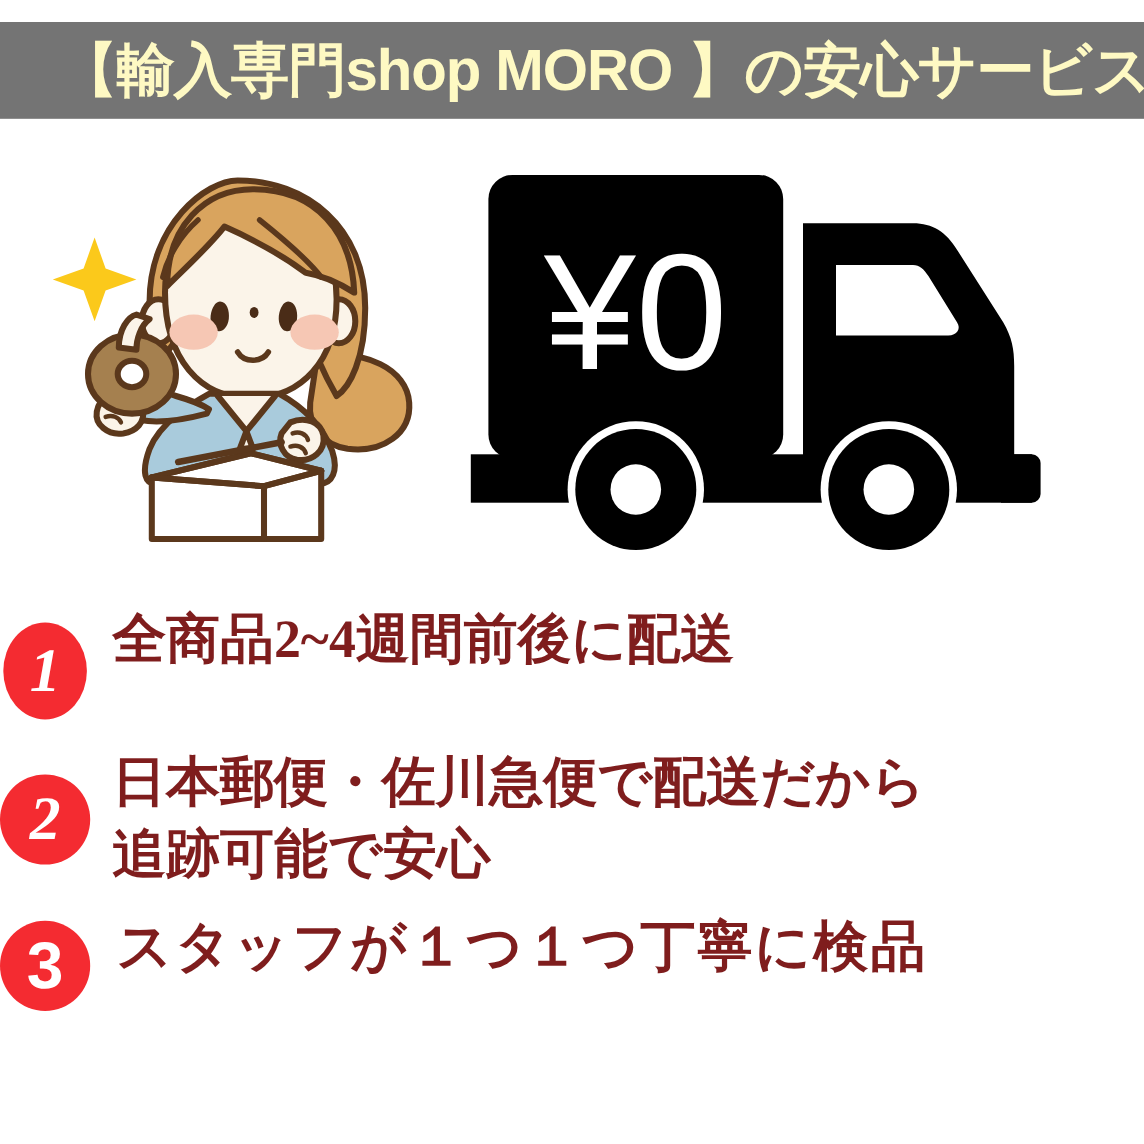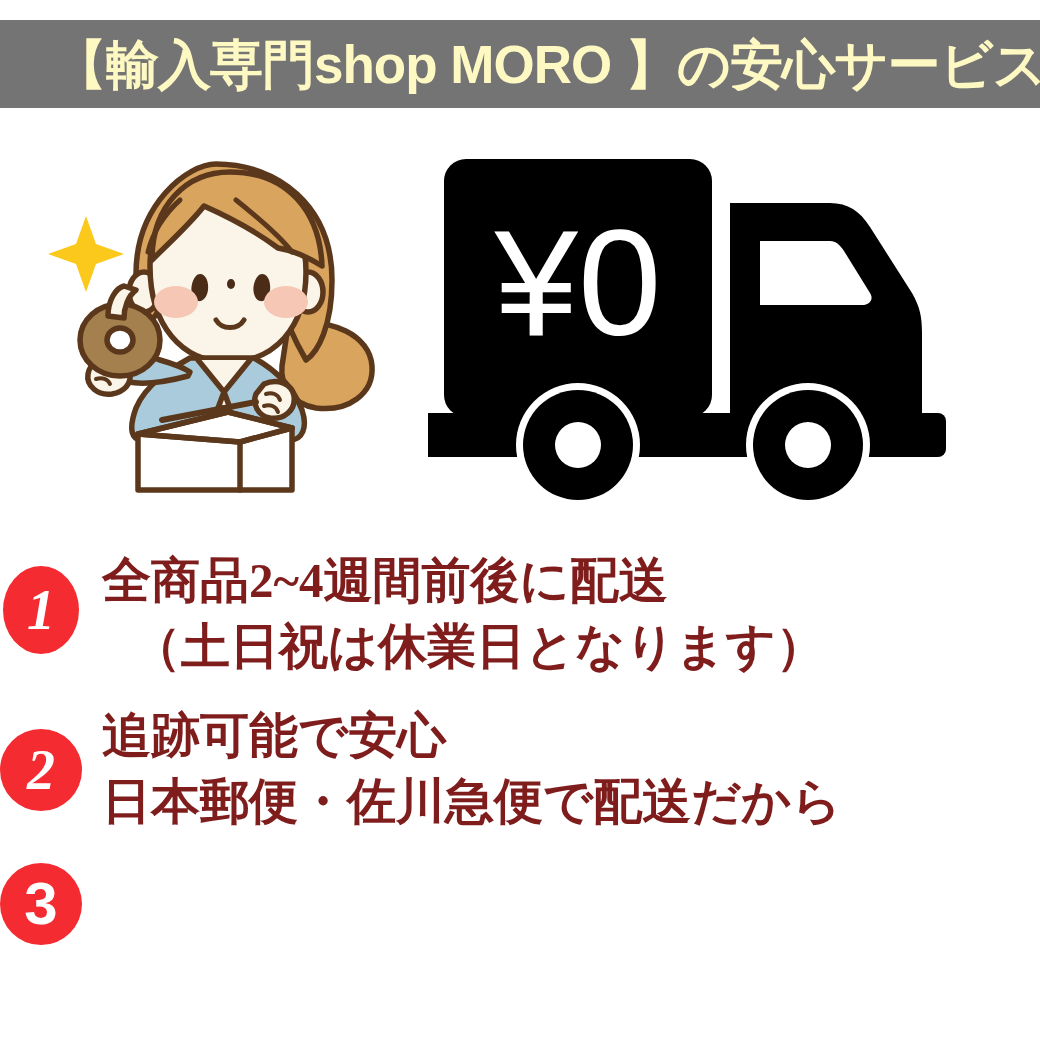--- a/index.html
+++ b/index.html
@@ -246,32 +246,34 @@
 </div>
 
 <div class="service-list">
 
   <div class="service-item item-1">
     <div class="badge">
       <div class="badge-oval">1</div>
     </div>
     <div class="item-text">
       <span class="line">全商品2~4週間前後に配送</span>
-      <span class="line line2-indent">（土日祝は休業日となります）</span>
     </div>
   </div>
 
   <div class="service-item item-2">
     <div class="badge">
       <div class="badge-circle">2</div>
     </div>
     <div class="item-text">
+      <span class="line">日本郵便・佐川急便で配送だから</span>
       <span class="line">追跡可能で安心</span>
-      <span class="line">日本郵便・佐川急便で配送だから</span>
     </div>
   </div>
 
   <div class="service-item item-3">
     <div class="badge">
       <div class="badge-circle upright">3</div>
     </div>
+    <div class="item-text">
+      <span class="line">スタッフが１つ１つ丁寧に検品</span>
+    </div>
   </div>
 </div>
 
 </body></html>

